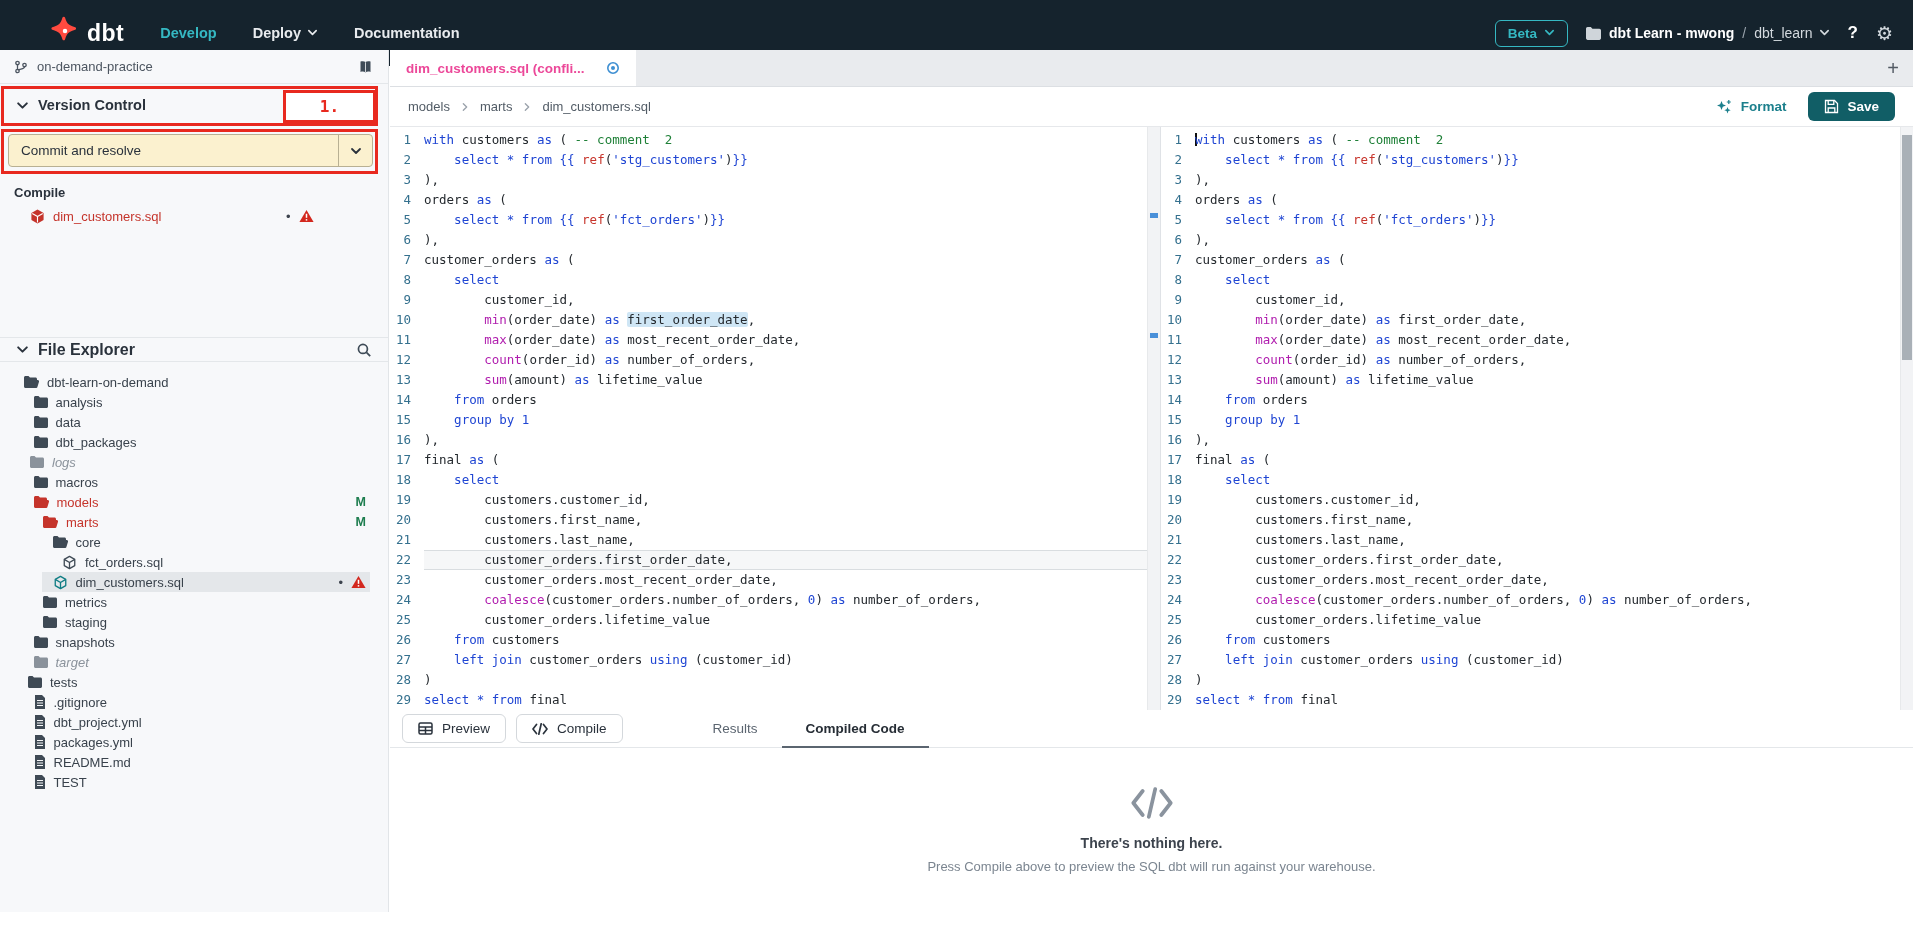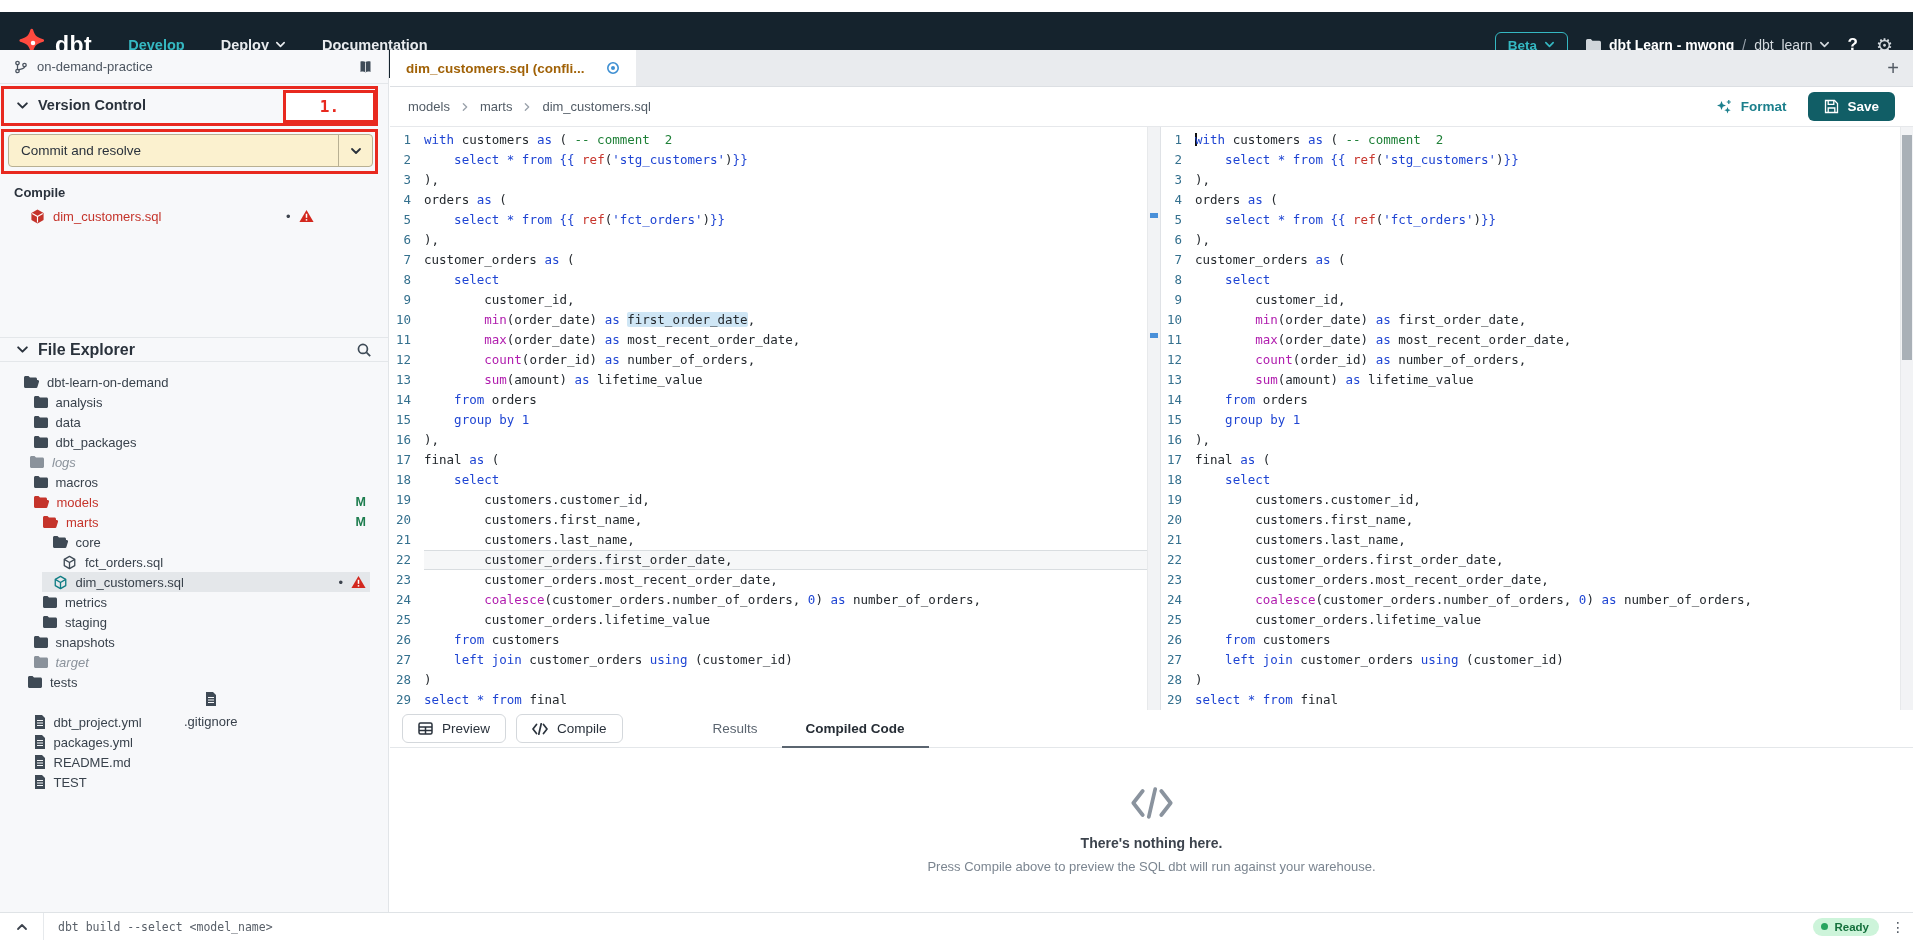--- a/index.html
+++ b/index.html
@@ -1,21 +1,21 @@
 <!DOCTYPE html>
 <html><head>
 <meta charset="utf-8">
 <style>
   * { margin:0; padding:0; box-sizing:border-box; }
   html,body { width:1913px; height:940px; overflow:hidden; }
   body { font-family:"Liberation Sans","DejaVu Sans",sans-serif; background:#fff; color:#2a323c; }
   #app { position:relative; width:1913px; height:940px; }
 
   
-  #topnav { position:absolute; top:12px; left:0; right:0; height:66px; background:#15232d; display:flex; align-items:center; }
+  #topnav { position:absolute; top:0; left:0; right:0; height:66px; background:#15232d; display:flex; align-items:center;padding-left:32px; }
   .brand { display:flex; align-items:center; gap:7px; padding:0 22px 0 18px; }
   .brand-name { color:#fff; font-size:23px; font-weight:bold; letter-spacing:.5px; }
   .nav-links { display:flex; align-items:stretch; height:50px; gap:8px; }
   .nav-link { display:flex; align-items:center; gap:6px; padding:0 14px; font-size:14.5px; font-weight:bold; color:#e8ebee; cursor:pointer; position:relative; }
   .nav-link.active { color:#35b8c2; }
   .nav-link.active::after { content:""; position:absolute; left:8px; right:8px; bottom:0; height:3px; background:#35b8c2; }
   .nav-right { margin-left:auto; display:flex; align-items:center; gap:18px; padding-right:20px; }
   .beta-btn { display:flex; align-items:center; gap:7px; border:1.5px solid #35b8c2; color:#35b8c2; border-radius:6px; padding:5px 12px; font-size:13.5px; font-weight:bold; cursor:pointer; }
   .proj { display:flex; align-items:center; gap:8px; color:#fff; font-size:14px; cursor:pointer; }
   .proj .proj-name { font-weight:bold; }
@@ -46,21 +46,21 @@
   .tree-row { height:20px; display:flex; align-items:center; gap:8px; font-size:13px; color:#39424c; cursor:pointer; position:relative; }
   .tree-row .ticon { display:flex; flex:none; }
   .tree-row .badge { margin-left:auto; margin-right:22px; color:#1d7d4e; font-weight:bold; font-size:12.5px; }
   .tree-row.italic .tlabel { font-style:italic; color:#8a929b; }
   .tree-row.redlbl .tlabel { color:#c5342b; }
   .tree-row .tmarks { position:absolute; right:22px; display:flex; align-items:center; gap:8px; }
 
   
   #main { position:absolute; top:50px; left:390px; right:0; bottom:28px; background:#fff; }
   #tabbar { height:37px; background:#e9ebee; border-bottom:1px solid #dcdfe3; display:flex; align-items:stretch; }
-  .tab-active { background:#fff; display:flex; align-items:center; gap:21px; padding:0 16px; font-size:13.5px; font-weight:bold; color:#a16207; cursor:pointer; }
+  .tab-active { background:#fff; display:flex; align-items:center; gap:21px; padding:0 16px; font-size:13.5px; font-weight:bold; color:#ec4899; cursor:pointer; }
   .tab-plus { margin-left:auto; align-self:center; margin-right:14px; font-size:20px; color:#525a63; cursor:pointer; line-height:1; }
   #crumbbar { height:40px; border-bottom:1px solid #e6e8eb; display:flex; align-items:center; padding:0 18px; }
   .crumbs { display:flex; align-items:center; gap:10px; font-size:13px; color:#525c66; }
   .crumb { cursor:pointer; }
   .crumb-sep { color:#9aa2ab; display:flex; }
   .crumb-actions { margin-left:auto; display:flex; align-items:center; gap:22px; }
   .format-btn { display:flex; align-items:center; gap:8px; color:#1b7f8c; font-size:13.5px; font-weight:bold; cursor:pointer; }
   .save-btn { display:flex; align-items:center; gap:8px; background:#115e66; color:#fff; font-size:13.5px; font-weight:bold; border-radius:6px; padding:7px 16px; cursor:pointer; }
 
   #editor { position:absolute; top:77px; left:0; right:0; height:583px; display:flex; }
@@ -374,21 +374,21 @@
           <span class="tlabel">target</span>
         </div>
         <div class="tree-row" style="padding-left: 28px;">
           <span class="ticon" style="color: rgb(63, 74, 85);">
             <svg width="14" height="12" viewBox="0 0 14 12" fill="currentColor">
               <path d="M0 1.5C0 .7.7 0 1.5 0h3L6 1.6h6.5c.8 0 1.5.7 1.5 1.5v7.4c0 .8-.7 1.5-1.5 1.5h-11C.7 12 0 11.3 0 10.5z"></path>
             </svg>
           </span>
           <span class="tlabel">tests</span>
         </div>
-        <div class="tree-row" style="padding-left: 33.5px; flex-direction: column;">
+        <div class="tree-row" style="padding-left: 33.5px;">
           <span class="ticon" style="color: rgb(63, 74, 85);">
             <svg width="12" height="14" viewBox="0 0 12 14" fill="currentColor">
               <path d="M1 0h7l3 3v11H1z"></path>
               <path d="M3 5.5h6M3 8h6M3 10.5h6" stroke="#f7f8fa" stroke-width="1.1"></path>
             </svg>
           </span>
           <span class="tlabel">.gitignore</span>
         </div>
         <div class="tree-row" style="padding-left: 33.5px;">
           <span class="ticon" style="color: rgb(63, 74, 85);">
@@ -762,27 +762,14 @@
 
     <div id="emptystate">
       <span class="empty-icon"><svg width="44" height="32" viewBox="0 0 16 12" fill="none" stroke="currentColor" stroke-width="1.4" stroke-linecap="round" stroke-linejoin="round">
             <path d="M4.5 1.5L1 6l3.5 4.5M11.5 1.5L15 6l-3.5 4.5M9.2 0.8L6.8 11.2"></path>
           </svg></span>
       <span class="empty-title">There's nothing here.</span>
       <span class="empty-sub">Press Compile above to preview the SQL dbt will run against your warehouse.</span>
     </div>
   </div>
 
-  <div id="statusbar">
-    <div class="sb-toggle">
-        <svg width="12" height="12" viewBox="0 0 12 12">
-          <path d="M2 8l4-4 4 4" fill="none" stroke="currentColor" stroke-width="1.8" stroke-linecap="round" stroke-linejoin="round"></path>
-        </svg>
-      </div>
-    <div class="sb-cmd">dbt build --select &lt;model_name&gt;</div>
-    <div class="ready-pill">
-      <span class="ready-dot"></span>
-      <span>Ready</span>
-    </div>
-    <span class="sb-kebab">⋮</span>
-  </div>
 
 </div>
 
 </body></html>

